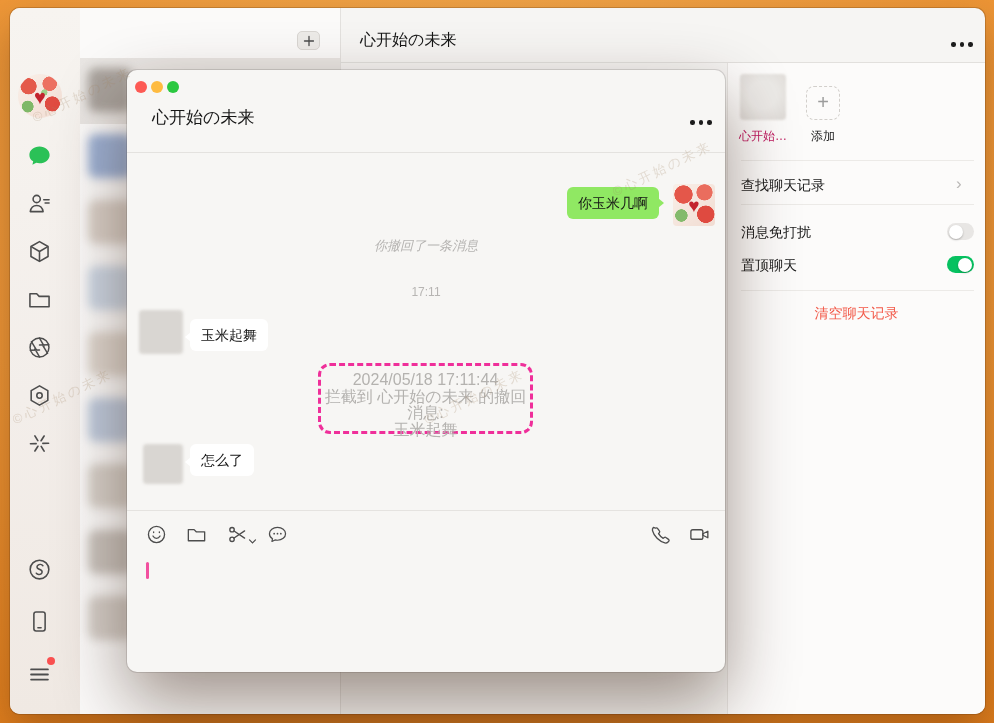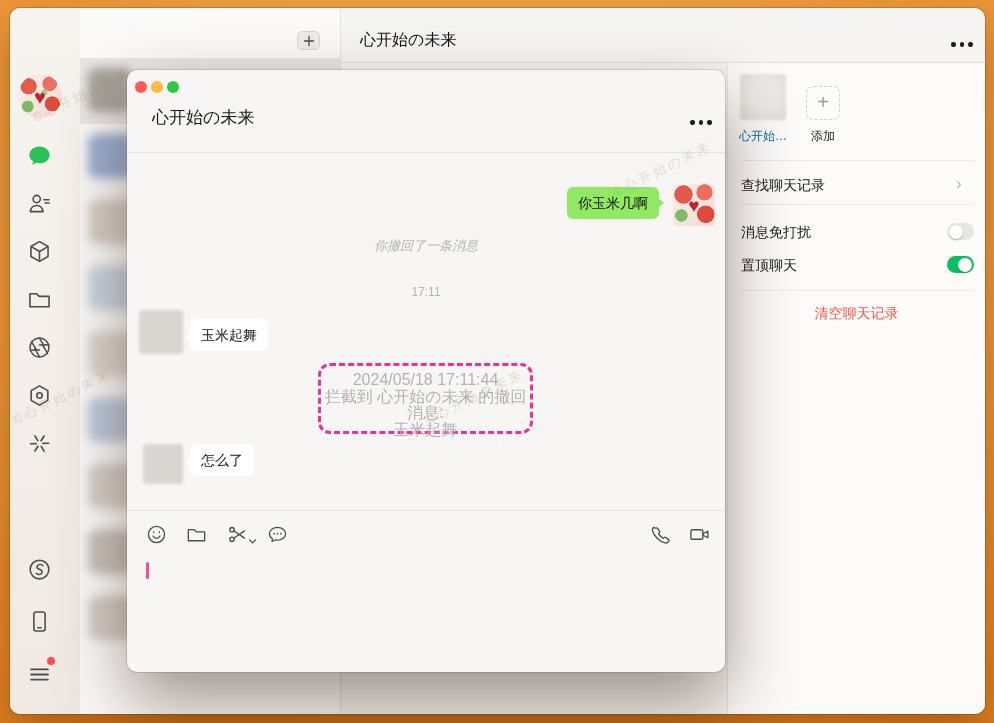--- a/index.html
+++ b/index.html
@@ -54,21 +54,21 @@
   .dots i { width:4.5px; height:4.5px; border-radius:50%; background:#1c1c1c; }
   .main-more { position:absolute; left:941px; top:34px; }
 
   
   .rpanel { position:absolute; left:718px; top:55px; width:257px; height:651px; background:#fcfbfa; }
   .vdiv-panel { position:absolute; left:717px; top:55px; width:1px; height:651px; background:#e7e5e2; }
   .member-avatar { position:absolute; left:12px; top:11px; width:46px; height:46px; border-radius:4px;
     background:radial-gradient(circle at 50% 45%, #eceae7 0 40%, #ddd9d5 100%); filter:blur(1px); }
   .padd-btn { position:absolute; left:78px; top:23px; width:34px; height:34px; border-radius:8px;
     border:1.5px dashed #d2cfcb; color:#9c9c9c; font-size:20px; line-height:31px; text-align:center; background:#fcfbfa; }
-  .member-name { position:absolute; left:4px; top:65px; width:62px; text-align:center; font-size:12px; color:#0369a1; }
+  .member-name { position:absolute; left:4px; top:65px; width:62px; text-align:center; font-size:12px; color:#be185d; }
   .padd-label { position:absolute; left:78px; top:65px; width:34px; text-align:center; font-size:12px; color:#191919; }
   .p-div { position:absolute; left:13px; width:233px; height:1px; background:#eceae7; }
   .p-label { position:absolute; left:13px; font-size:14px; color:#191919; }
   .chev { position:absolute; left:228px; font-size:17px; color:#b9b7b5; line-height:14px; }
   .toggle { position:absolute; left:219px; width:27px; height:17px; border-radius:9px; background:#e8e6e4; }
   .toggle .knob { position:absolute; top:1.5px; left:2px; width:14px; height:14px; border-radius:50%; background:#fff;
     box-shadow:0 1px 2px rgba(0,0,0,.25); }
   .toggle.on { background:#07c160; }
   .toggle.on .knob { left:auto; right:2px; }
   .clear-label { position:absolute; left:0; top:242px; width:257px; text-align:center; font-size:14px; color:#f25a4a; }

